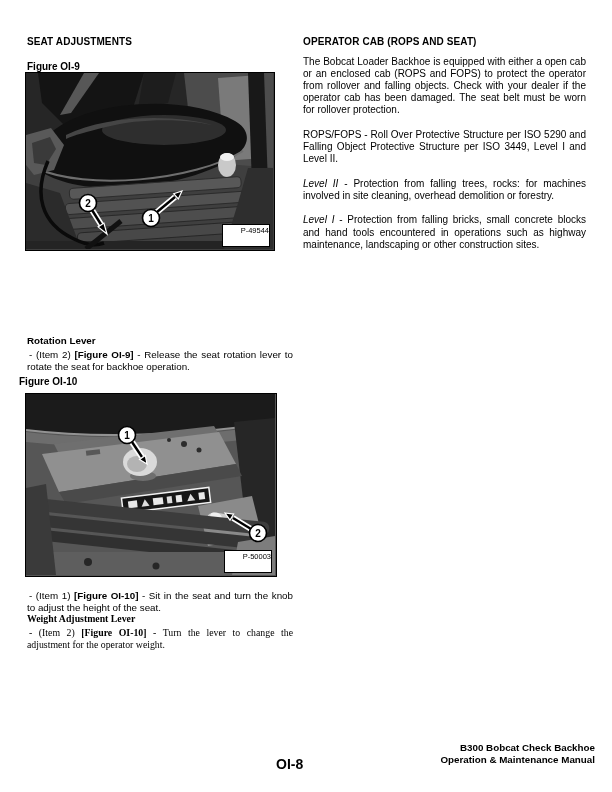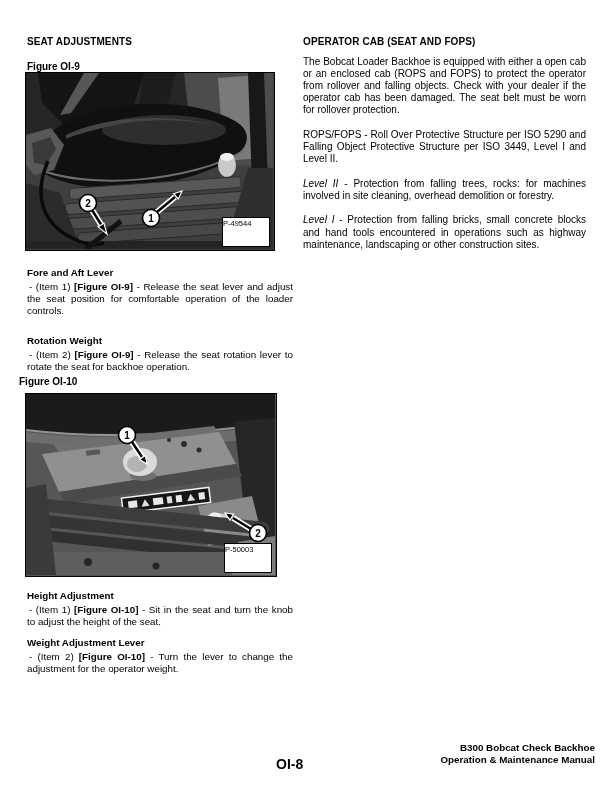--- a/index.html
+++ b/index.html
@@ -15,23 +15,23 @@
   .body-text p { margin:0 0 12.5px 0; }
   .sub-heading { font-size:9.8px; font-weight:bold; line-height:12px; margin:0 0 2px 0; }
   .item-para { font-size:9.8px; line-height:12.1px; text-align:justify; margin:0; text-indent:2px; }
   .lead-italic { font-style:italic; }
   .photo-frame {
     position:absolute; border:1.5px solid #000; box-sizing:border-box;
     background:#3f3f3f; overflow:hidden;
   }
   .photo-frame svg { display:block; }
   .photo-id-box {
-    position:absolute; right:4px; bottom:3px; width:48px; height:30px;
+    position:absolute; right:4px; bottom:3px; width:48px; height:23px;
     background:#fff; border:1px solid #000; box-sizing:border-box;
-    font-size:7.5px; line-height:11px; text-align:left; color:#000;
+    font-size:7.5px; line-height:11px; text-align:right; color:#000;
   }
   .footer-page-num { font-size:14px; font-weight:bold; }
   .footer-doc { font-size:9.8px; font-weight:bold; line-height:12px; text-align:right; }
   .callout-num { font:bold 10px "Liberation Sans", sans-serif; }
 </style>
 </head>
 <body>
 
 <div class="page">
 
@@ -91,27 +91,23 @@
         <line x1="131" y1="139" x2="149" y2="124" stroke="#fff" stroke-width="6"></line>
         <line x1="131" y1="139" x2="149" y2="124" stroke="#000" stroke-width="2.4"></line>
         <polygon points="156,118 152.3,125.9 147.7,120.7" fill="#000" stroke="#fff" stroke-width="1.2"></polygon>
         <circle cx="125" cy="145" r="8.5" fill="#fff" stroke="#000" stroke-width="1.6"></circle>
         <text class="callout-num" x="125" y="148.5" text-anchor="middle">1</text>
       </g>
     </svg>
     <div class="photo-id-box">P-49544</div>
   </div>
 
-  <div class="abs" style="left:27px; top:267px; width:266px;">
-    <p class="sub-heading">Fore and Aft Lever</p>
-    <p class="item-para"><span>- (Item 1) </span><b>[Figure OI-9]</b><span> - Release the seat lever and adjust the seat position for comfortable operation of the loader controls.</span></p>
-  </div>
 
   <div class="abs" style="left:27px; top:335px; width:266px;">
-    <p class="sub-heading">Rotation Weight</p>
+    <p class="sub-heading">Rotation Lever</p>
     <p class="item-para"><span>- (Item 2) </span><b>[Figure OI-9]</b><span> - Release the seat rotation lever to rotate the seat for backhoe operation.</span></p>
   </div>
 
   <div class="abs fig-label" style="left:19px; top:376px;">Figure OI-10</div>
 
   <div class="photo-frame" style="left:25px; top:393px; width:252px; height:184px; background:#555;">
     <svg width="249" height="181" viewBox="0 0 249 181">
       <g>
         <rect x="0" y="0" width="249" height="181" fill="#565656"></rect>
 
@@ -176,31 +172,30 @@
         <line x1="225" y1="135" x2="207" y2="124" stroke="#000" stroke-width="2.4"></line>
         <polygon points="199,119 207.6,120.1 204.0,126.1" fill="#000" stroke="#fff" stroke-width="1.2"></polygon>
         <circle cx="232" cy="139" r="8.5" fill="#fff" stroke="#000" stroke-width="1.6"></circle>
         <text class="callout-num" x="232" y="142.5" text-anchor="middle">2</text>
       </g>
     </svg>
     <div class="photo-id-box">P-50003</div>
   </div>
 
   <div class="abs" style="left:27px; top:590px; width:266px;">
-    <p class="sub-heading">Height Adjustment</p>
     <p class="item-para"><span>- (Item 1) </span><b>[Figure OI-10]</b><span> - Sit in the seat and turn the knob to adjust the height of the seat.</span></p>
   </div>
 
-  <div class="abs" style="left:27px; top:637px; width:266px;">
+  <div class="abs" style="left:27px; top:613px; width:266px;font-family:Liberation Serif, serif;">
     <p class="sub-heading">Weight Adjustment Lever</p>
     <p class="item-para"><span>- (Item 2) </span><b>[Figure OI-10]</b><span> - Turn the lever to change the adjustment for the operator weight.</span></p>
   </div>
 
   <div class="abs" style="left:303px; top:36px; width:283px;">
-    <div class="sec-heading" style="margin-bottom:9px;">OPERATOR CAB (SEAT AND FOPS)</div>
+    <div class="sec-heading" style="margin-bottom:9px;">OPERATOR CAB (ROPS AND SEAT)</div>
     <div class="body-text">
       <p>The Bobcat Loader Backhoe is equipped with either a open cab or an enclosed cab (ROPS and FOPS) to protect the operator from rollover and falling objects. Check with your dealer if the operator cab has been damaged. The seat belt must be worn for rollover protection.</p>
       <p>ROPS/FOPS - Roll Over Protective Structure per ISO 5290 and Falling Object Protective Structure per ISO 3449, Level I and Level II.</p>
       <p><span class="lead-italic">Level II</span><span> - Protection from falling trees, rocks: for machines involved in site cleaning, overhead demolition or forestry.</span></p>
       <p><span class="lead-italic">Level I</span><span> - Protection from falling bricks, small concrete blocks and hand tools encountered in operations such as highway maintenance, landscaping or other construction sites.</span></p>
     </div>
   </div>
 
   <div class="abs footer-page-num" style="left:276px; top:756px;">OI-8</div>
   <div class="abs footer-doc" style="right:53px; top:742px;">

